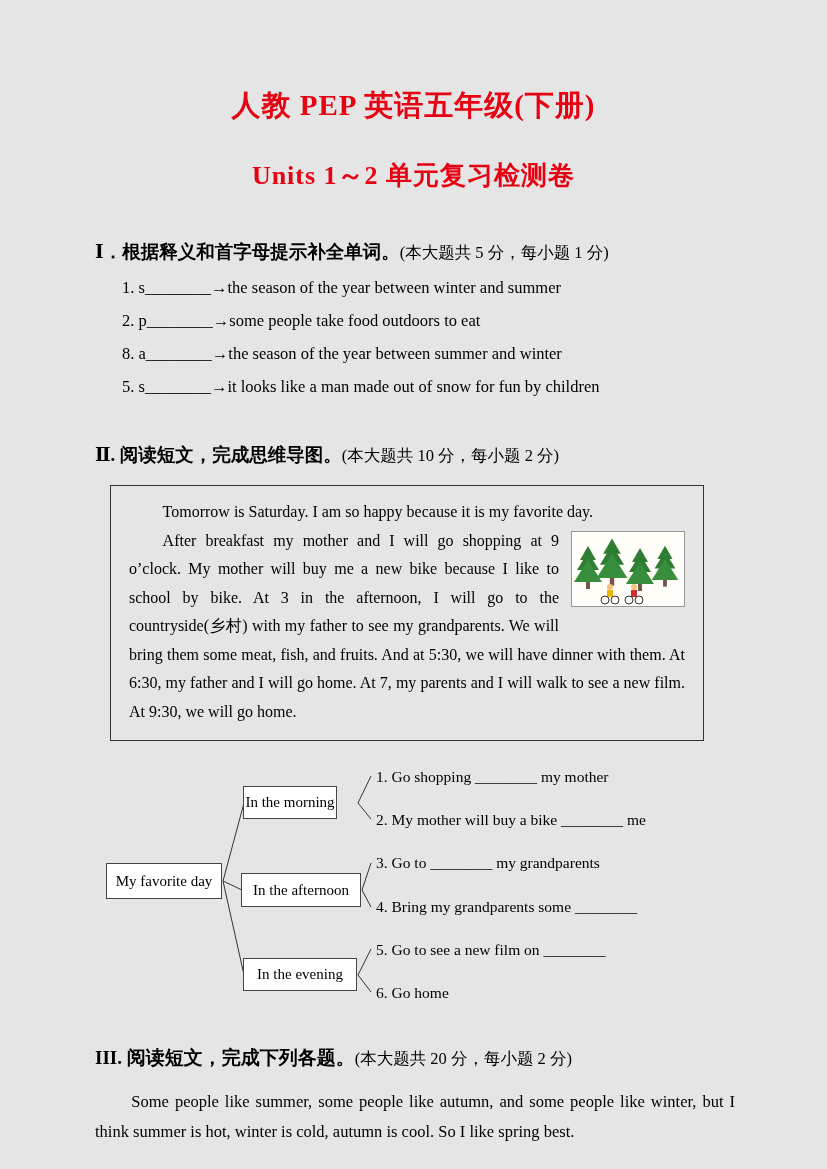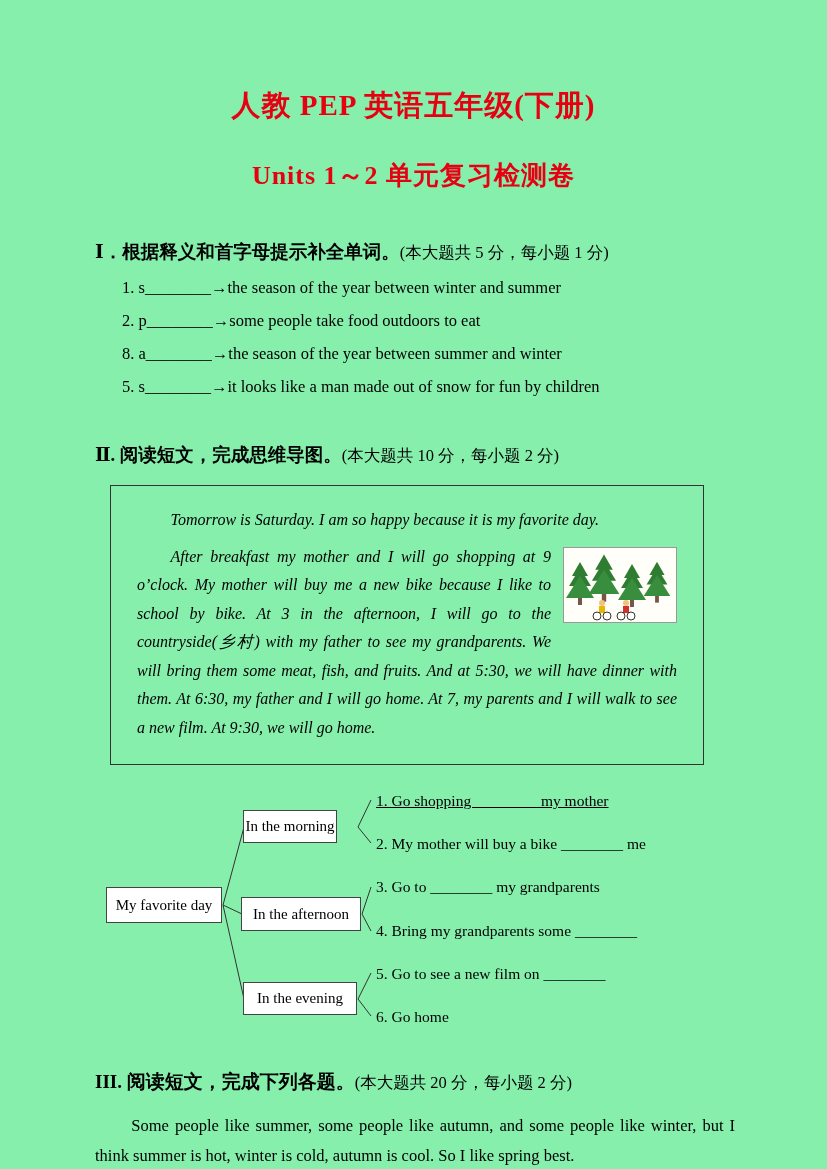--- a/index.html
+++ b/index.html
@@ -1,20 +1,20 @@
 <!DOCTYPE html>
 <html><head>
 <meta charset="utf-8">
 <style>
   html, body { margin: 0; padding: 0; background: #ffffff; }
   .page {
     position: relative;
     width: 827px;
     height: 1169px;
-    background: #86efac;
+    background: #e5e5e5;
     font-family: "Liberation Serif", "DejaVu Serif", serif;
     color: #000;
     overflow: hidden;
   }
   .title {
     padding-top: 86px;
     text-align: center;
     font-size: 29px;
     font-weight: bold;
     color: #e60012;
@@ -39,21 +39,21 @@
   .sec2-heading { }
   .passage-box {
     margin: 18px 0 0 110px;
     width: 556px;
     border: 1.4px solid #333;
     padding: 12px 18px 14px 18px;
     font-size: 16px;
     line-height: 28.5px;
     text-align: justify;
   }
-  .passage-box p { margin: 8px; text-indent: 2.1em; font-style: italic; }
+  .passage-box p { margin: 0; text-indent: 2.1em; }
   .illus {
     float: right;
     width: 112px;
     height: 74px;
     border: 1px solid #999;
     margin: 4px 0 6px 12px;
     background: #fffef8;
   }
   .mindmap {
     position: relative;
@@ -70,21 +70,21 @@
     align-items: center;
     justify-content: center;
     font-size: 15px;
     box-sizing: border-box;
   }
   .mm-root { left: 6px;  top: 100px; width: 116px; height: 36px; }
   .mm-b0   { left: 143px; top: 23px;  width: 94px; height: 33px; }
   .mm-b1   { left: 141px; top: 110px; width: 120px; height: 34px; }
   .mm-b2   { left: 143px; top: 195px; width: 114px; height: 33px; }
   .mm-item { position: absolute; font-size: 15.5px; white-space: nowrap; }
-  .mm-i0 { left: 276px; top: 5px; text-decoration: underline; }
+  .mm-i0 { left: 276px; top: 5px; }
   .mm-i1 { left: 276px; top: 48px; }
   .mm-i2 { left: 276px; top: 91px; }
   .mm-i3 { left: 276px; top: 135px; }
   .mm-i4 { left: 276px; top: 178px; }
   .mm-i5 { left: 276px; top: 221px; }
   .sec3-heading { margin-top: 24px; font-size: 19px; }
   .s3-para {
     margin: 16px 92px 0 95px;
     font-size: 16.5px;
     line-height: 30px;

